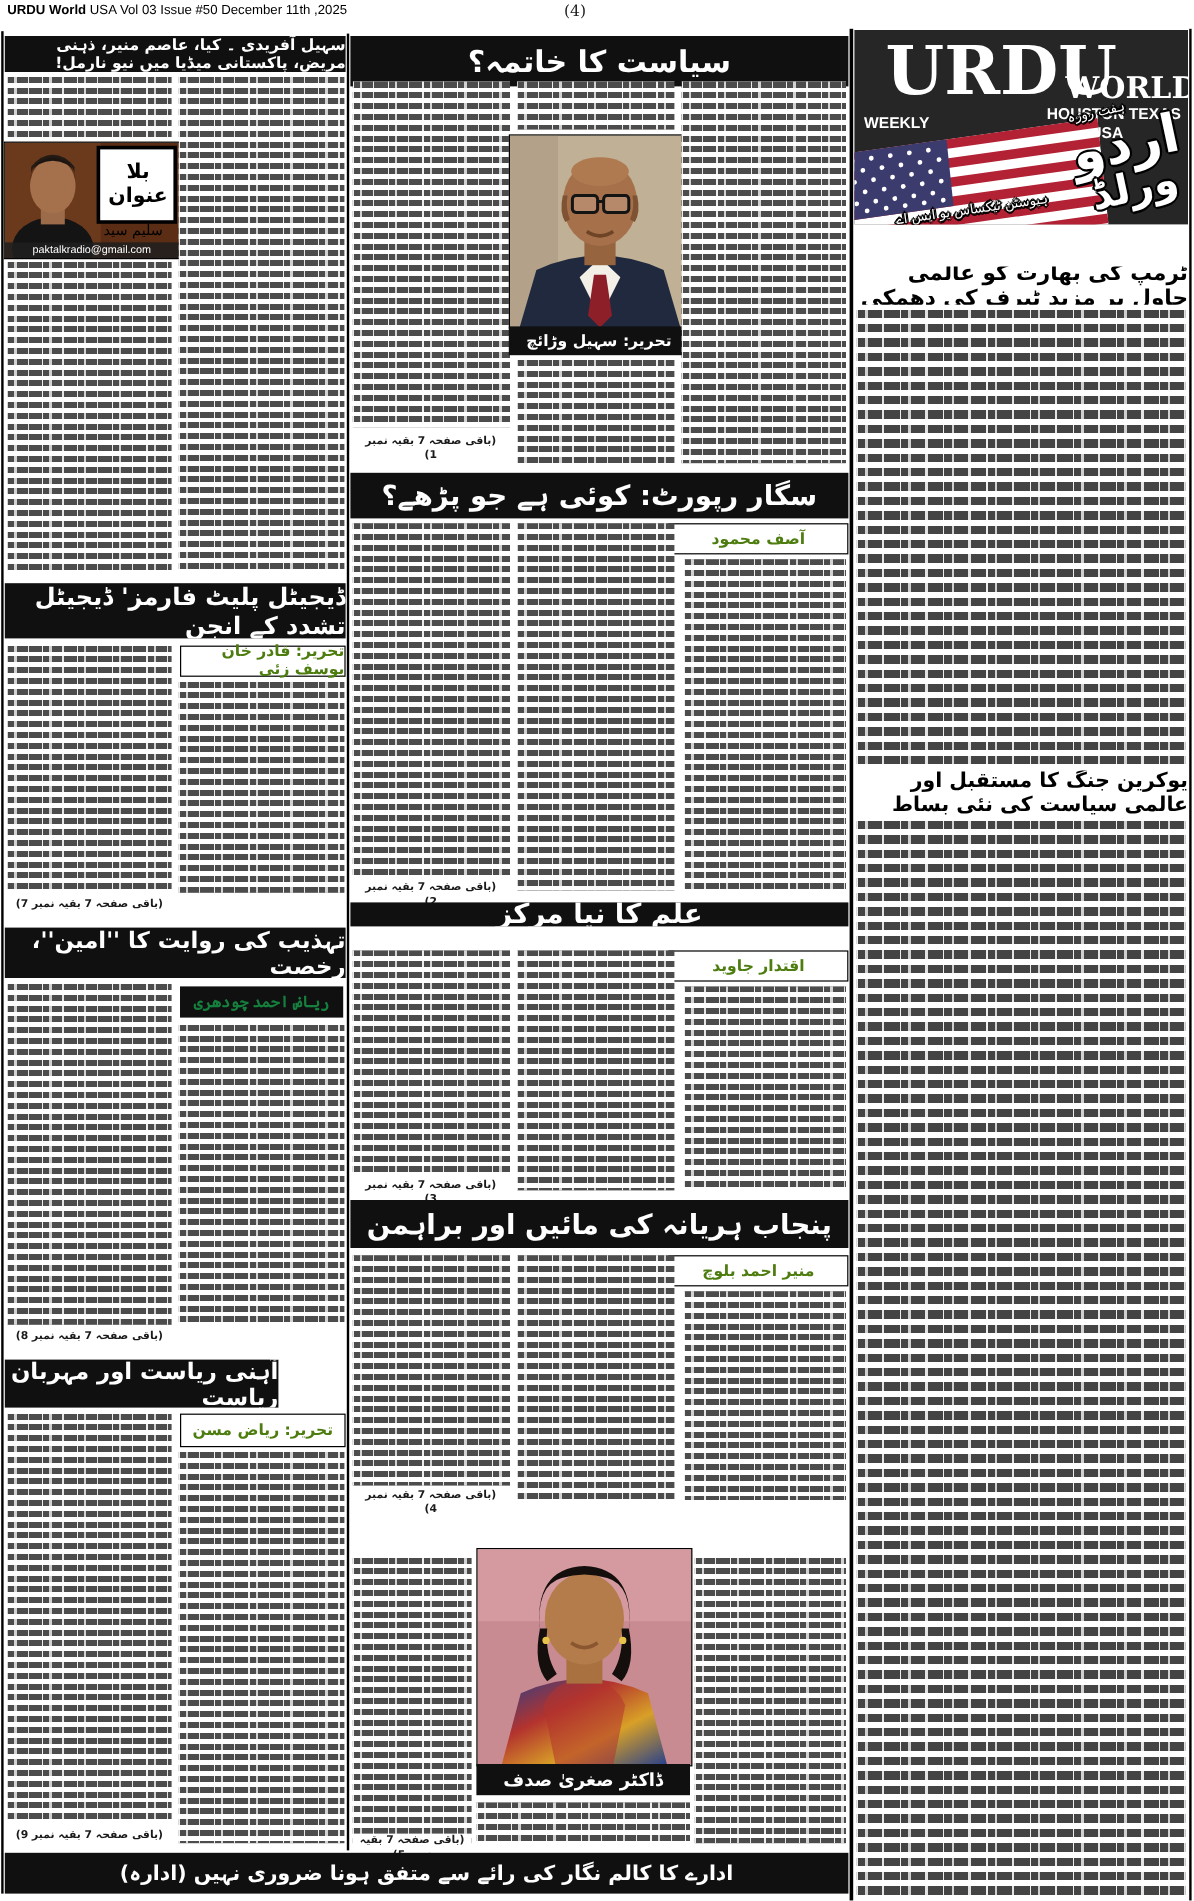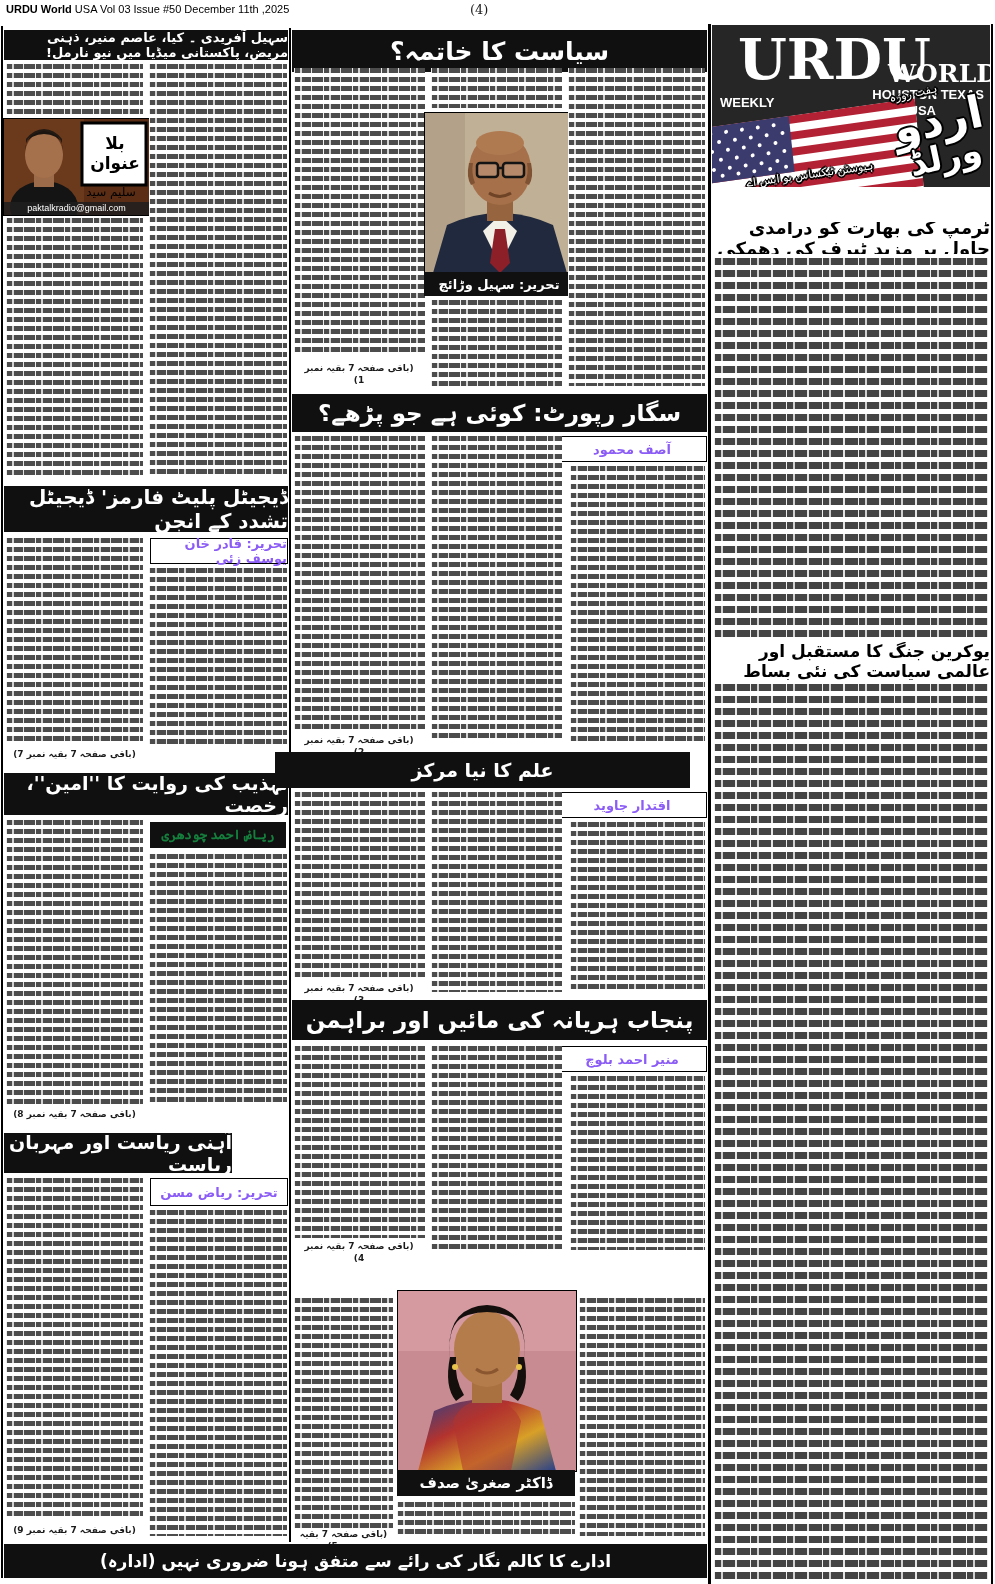--- a/index.html
+++ b/index.html
@@ -17,21 +17,21 @@
       repeating-linear-gradient(90deg, rgba(255,255,255,.9) 0 1px, rgba(255,255,255,0) 1px 6px,
         rgba(255,255,255,.75) 6px 8px, rgba(255,255,255,0) 8px 17px,
         rgba(255,255,255,.85) 17px 18px, rgba(255,255,255,0) 18px 29px),
       repeating-linear-gradient(180deg, #4c4c4c 0 5px, #ffffff 5px 9px);}
   .tx-lg{background-image:
       repeating-linear-gradient(90deg, rgba(255,255,255,.9) 0 1px, rgba(255,255,255,0) 1px 7px,
         rgba(255,255,255,.75) 7px 9px, rgba(255,255,255,0) 9px 21px,
         rgba(255,255,255,.85) 21px 23px, rgba(255,255,255,0) 23px 36px),
       repeating-linear-gradient(180deg, #444444 0 7px, #ffffff 7px 12px);}
   .note{font-size:9px;font-weight:bold;color:#1a1a1a;text-align:center;background:#fff;line-height:12px;}
-  .bybox{border:1.5px solid #000;background:#fff;color:#8b5cf6;display:flex;align-items:center;
+  .bybox{border:1.5px solid #000;background:#fff;color:#4d7c0f;display:flex;align-items:center;
          justify-content:center;font-weight:bold;font-size:13px;}
   .bybox.dark{background:#101010;color:#15803d;border:none;font-family:Liberation Serif, serif;}
   .photo{border:1px solid #000;overflow:hidden;background:#d8d0c0;}
   .cap{background:#101010;color:#fff;display:flex;align-items:center;justify-content:center;
        font-weight:bold;font-size:13px;}
   .mast{background:#262626;overflow:hidden;}
   .mast .big{font-family:"DejaVu Serif",serif;font-weight:bold;color:#fff;line-height:1;}
   .outline{color:#fff;text-shadow:-2px 0 #000,2px 0 #000,0 -2px #000,0 2px #000,
            -1px -1px #000,1px 1px #000,-1px 1px #000,1px -1px #000;}
   .hdr{font-size:11px;color:#000;}
@@ -120,21 +120,21 @@
   <div class="abs tx" style="left:431px;top:300px;width:131px;height:86px;"></div>
   <div class="abs tx" style="left:568px;top:68px;width:137px;height:318px;"></div>
 
   <div class="abs bar urdu" style="left:292px;top:394px;width:415px;height:38px;font-size:23px;">سگار رپورٹ: کوئی ہے جو پڑھے؟</div>
   <div class="abs bybox urdu" style="left:557px;top:436px;width:148px;height:24px;">آصف محمود</div>
   <div class="abs tx" style="left:294px;top:436px;width:131px;height:294px;"></div>
   <div class="abs note urdu" style="left:304px;top:734px;width:110px;">(باقی صفحہ 7 بقیہ نمبر 2)</div>
   <div class="abs tx" style="left:431px;top:436px;width:131px;height:306px;"></div>
   <div class="abs tx" style="left:570px;top:466px;width:135px;height:276px;"></div>
 
-  <div class="abs bar urdu" style="left:275px;top:752px;width:415px;height:36px;font-size:19px;">علم کا نیا مرکز</div>
+  <div class="abs bar urdu" style="left:292px;top:752px;width:415px;height:20px;font-size:23px;">علم کا نیا مرکز</div>
   <div class="abs bybox urdu" style="left:557px;top:792px;width:148px;height:24px;">اقتدار جاوید</div>
   <div class="abs tx" style="left:294px;top:792px;width:131px;height:188px;"></div>
   <div class="abs note urdu" style="left:304px;top:982px;width:110px;">(باقی صفحہ 7 بقیہ نمبر 3)</div>
   <div class="abs tx" style="left:431px;top:792px;width:131px;height:200px;"></div>
   <div class="abs tx" style="left:570px;top:822px;width:135px;height:170px;"></div>
 
   <div class="abs bar urdu" style="left:292px;top:1000px;width:415px;height:40px;font-size:23px;">پنجاب ہریانہ کی مائیں اور براہمن</div>
   <div class="abs bybox urdu" style="left:557px;top:1046px;width:148px;height:24px;">منیر احمد بلوچ</div>
   <div class="abs tx" style="left:294px;top:1046px;width:131px;height:192px;"></div>
   <div class="abs note urdu" style="left:304px;top:1240px;width:110px;">(باقی صفحہ 7 بقیہ نمبر 4)</div>
@@ -228,19 +228,19 @@
     </div>
     <div class="abs urdu outline" style="right:52px;top:62px;font-size:11px;transform:rotate(-12deg);">ہفت روزہ</div>
     <div class="abs urdu outline" style="right:4px;top:74px;font-size:44px;font-weight:bold;line-height:.95;
          transform:rotate(-12deg);text-align:center;">
       <div>اردو</div>
       <div style="font-size:34px;">ورلڈ</div>
     </div>
     <div class="abs urdu outline" style="left:34px;bottom:6px;font-size:11px;transform:rotate(-8deg);">ہیوسٹن ٹیکساس یو ایس اے</div>
   </div>
 
-  <div class="abs whead urdu" style="left:712px;top:222px;width:278px;height:32px;font-size:18px;">ٹرمپ کی بھارت کو درآمدی چاول پر مزید ٹیرف کی دھمکی</div>
+  <div class="abs whead urdu" style="left:712px;top:222px;width:278px;height:32px;font-size:18px;">ٹرمپ کی بھارت کو عالمی چاول پر مزید ٹیرف کی دھمکی</div>
   <div class="abs tx-lg" style="left:714px;top:258px;width:274px;height:380px;"></div>
 
   <div class="abs whead urdu" style="left:712px;top:642px;width:278px;height:38px;font-size:17px;">یوکرین جنگ کا مستقبل اور عالمی سیاست کی نئی بساط</div>
   <div class="abs tx-lg" style="left:714px;top:684px;width:274px;height:898px;"></div>
 
 </div>
 
 </body></html>

